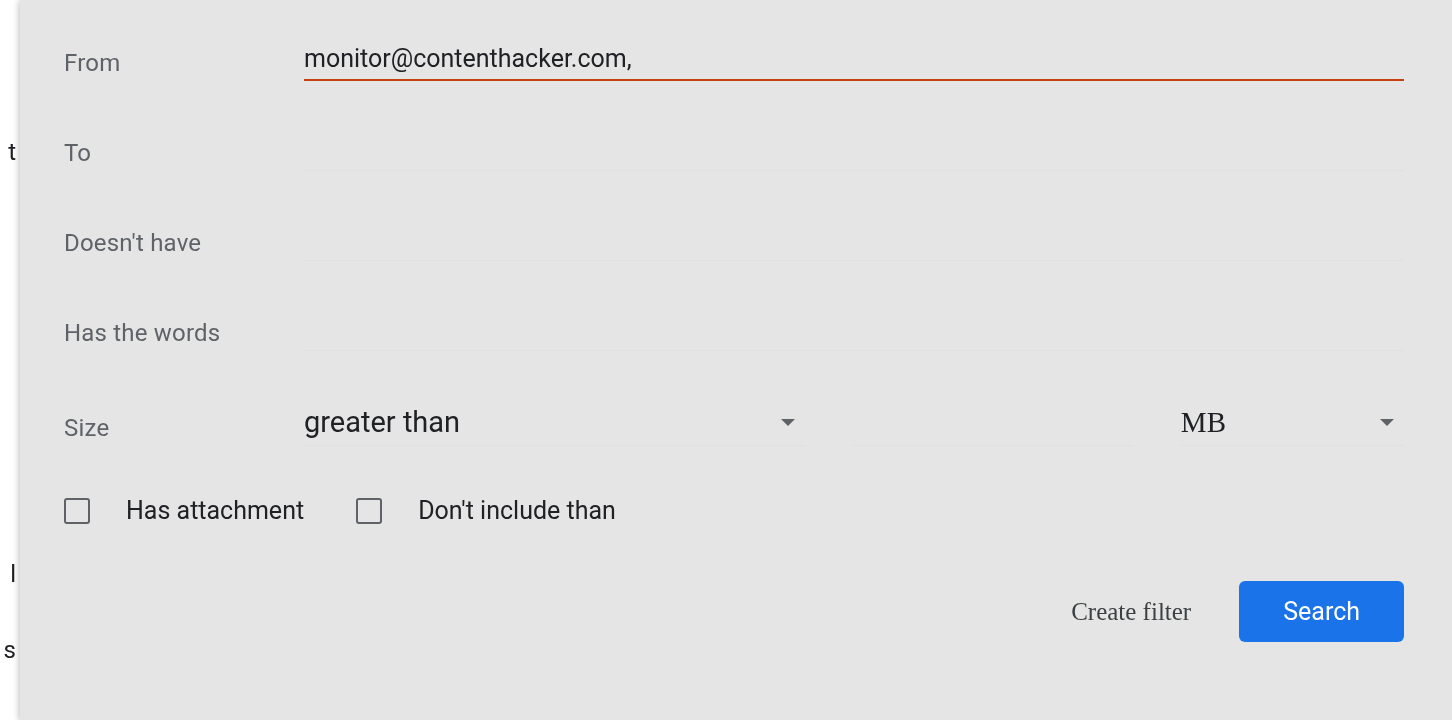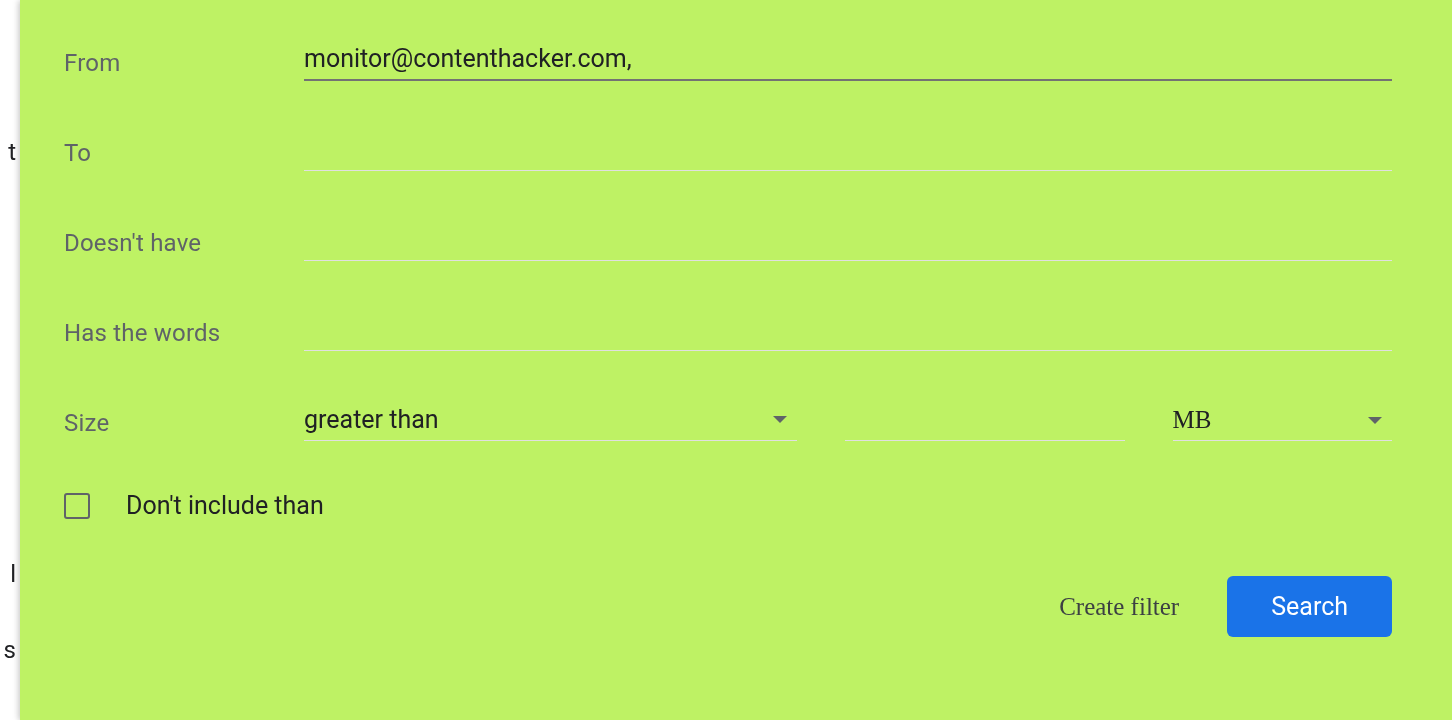--- a/index.html
+++ b/index.html
@@ -28,23 +28,23 @@
     .bg-fragments span {
       position: absolute;
       right: 4px;
     }
     .panel {
       position: absolute;
       left: 20px;
       top: 0;
       right: 0;
       bottom: 0;
-      background: #bef264;
+      background: #e5e5e5;
       box-shadow: -2px 0 6px rgba(0,0,0,0.15), 0 2px 6px rgba(0,0,0,0.1);
-      padding: 40px 60px 40px 44px;
+      padding: 40px 48px 40px 44px;
     }
     .field-row {
       display: flex;
       align-items: flex-end;
       margin-bottom: 50px;
     }
     .field-label {
       width: 240px;
       color: #5f6368;
       font-size: 24px;
@@ -61,34 +61,34 @@
       border: none;
       border-bottom: 1px solid #e0e0e0;
       font-size: 25px;
       color: #202124;
       padding: 4px 0 6px 0;
       outline: none;
       background: transparent;
       font-family: inherit;
     }
     .field-input.active {
-      border-bottom: 2px solid #737373;
+      border-bottom: 2px solid #c2410c;
     }
     .size-row {
       display: flex;
       align-items: flex-end;
       margin-bottom: 50px;
     }
     .size-select {
       display: flex;
       align-items: center;
       justify-content: space-between;
       border-bottom: 1px solid #e0e0e0;
       padding: 4px 4px 6px 0;
-      font-size: 25px;
+      font-size: 29px;
       color: #202124;
       cursor: pointer;
     }
     .size-comparator {
       width: 505px;
       margin-right: 48px;
     }
     .size-value {
       width: 280px;
       border: none;
@@ -207,20 +207,24 @@
     <input type="text" class="size-value" value="" style="">
     <div class="size-select size-unit">
       <span>MB</span>
       <span class="dropdown-arrow"></span>
     </div>
   </div>
 
   <div class="checkbox-row">
     <div class="checkbox-item">
       <div class="checkbox-box"></div>
+      <span class="checkbox-label">Has attachment</span>
+    </div>
+    <div class="checkbox-item">
+      <div class="checkbox-box"></div>
       <span class="checkbox-label">Don't include than</span>
     </div>
   </div>
 
   <div class="actions-row">
     <span class="create-filter-link">Create filter</span>
     <button class="search-button">Search</button>
   </div>
 
 </div>

